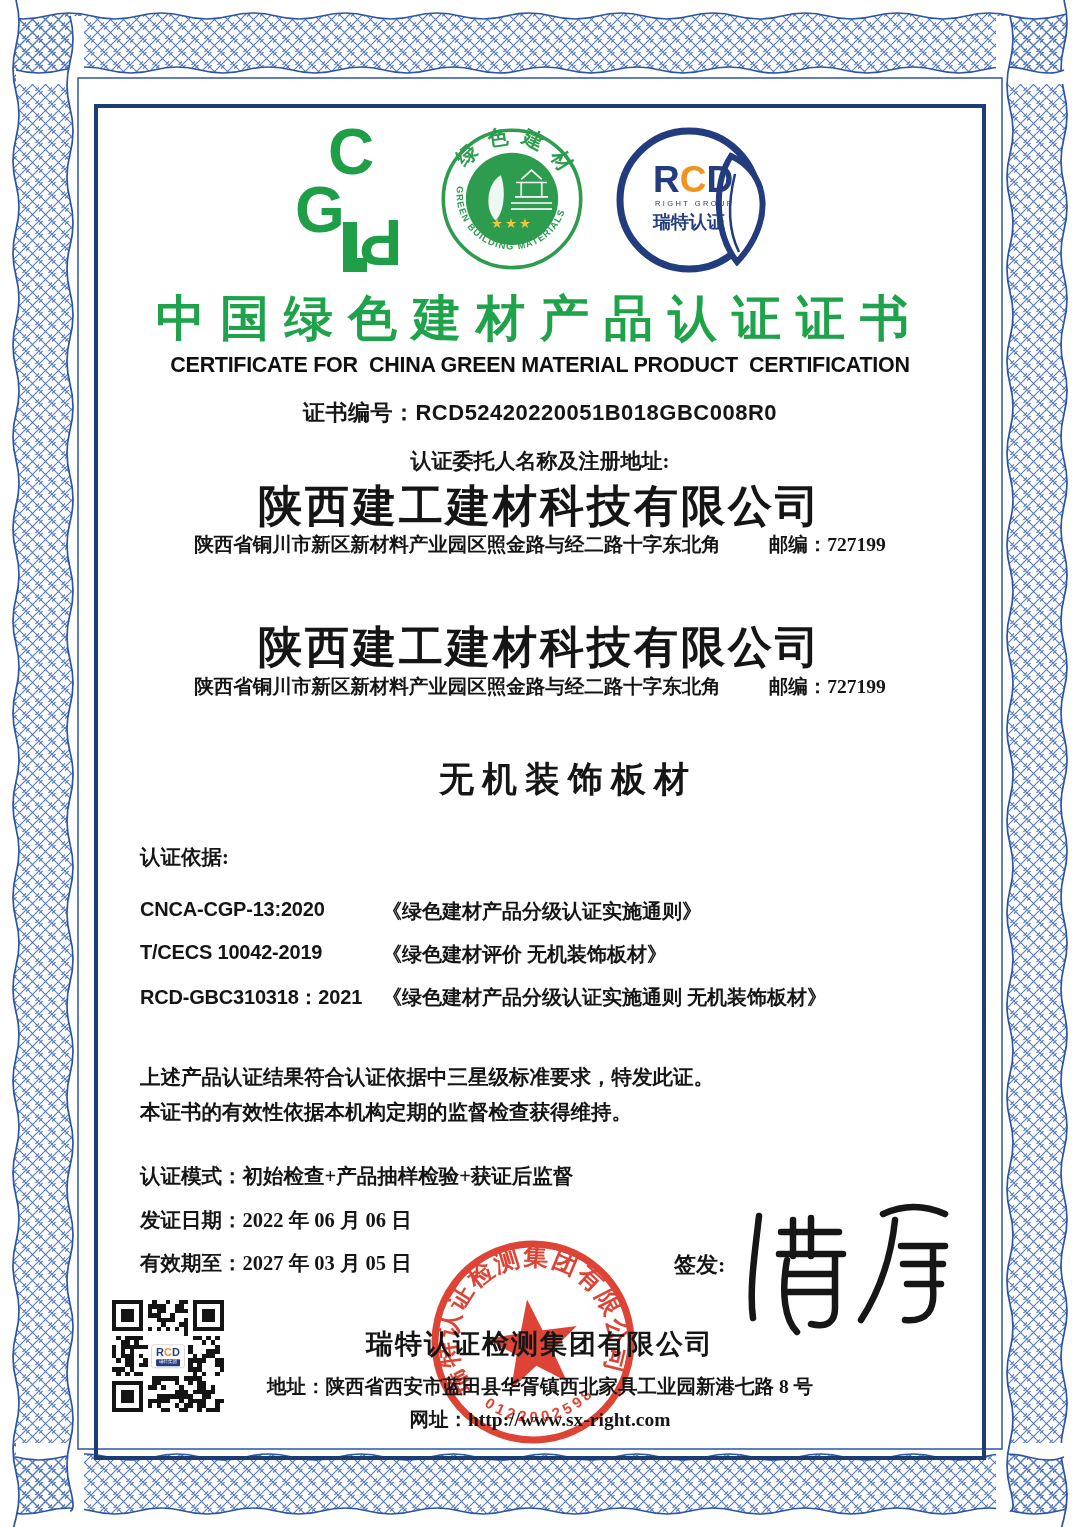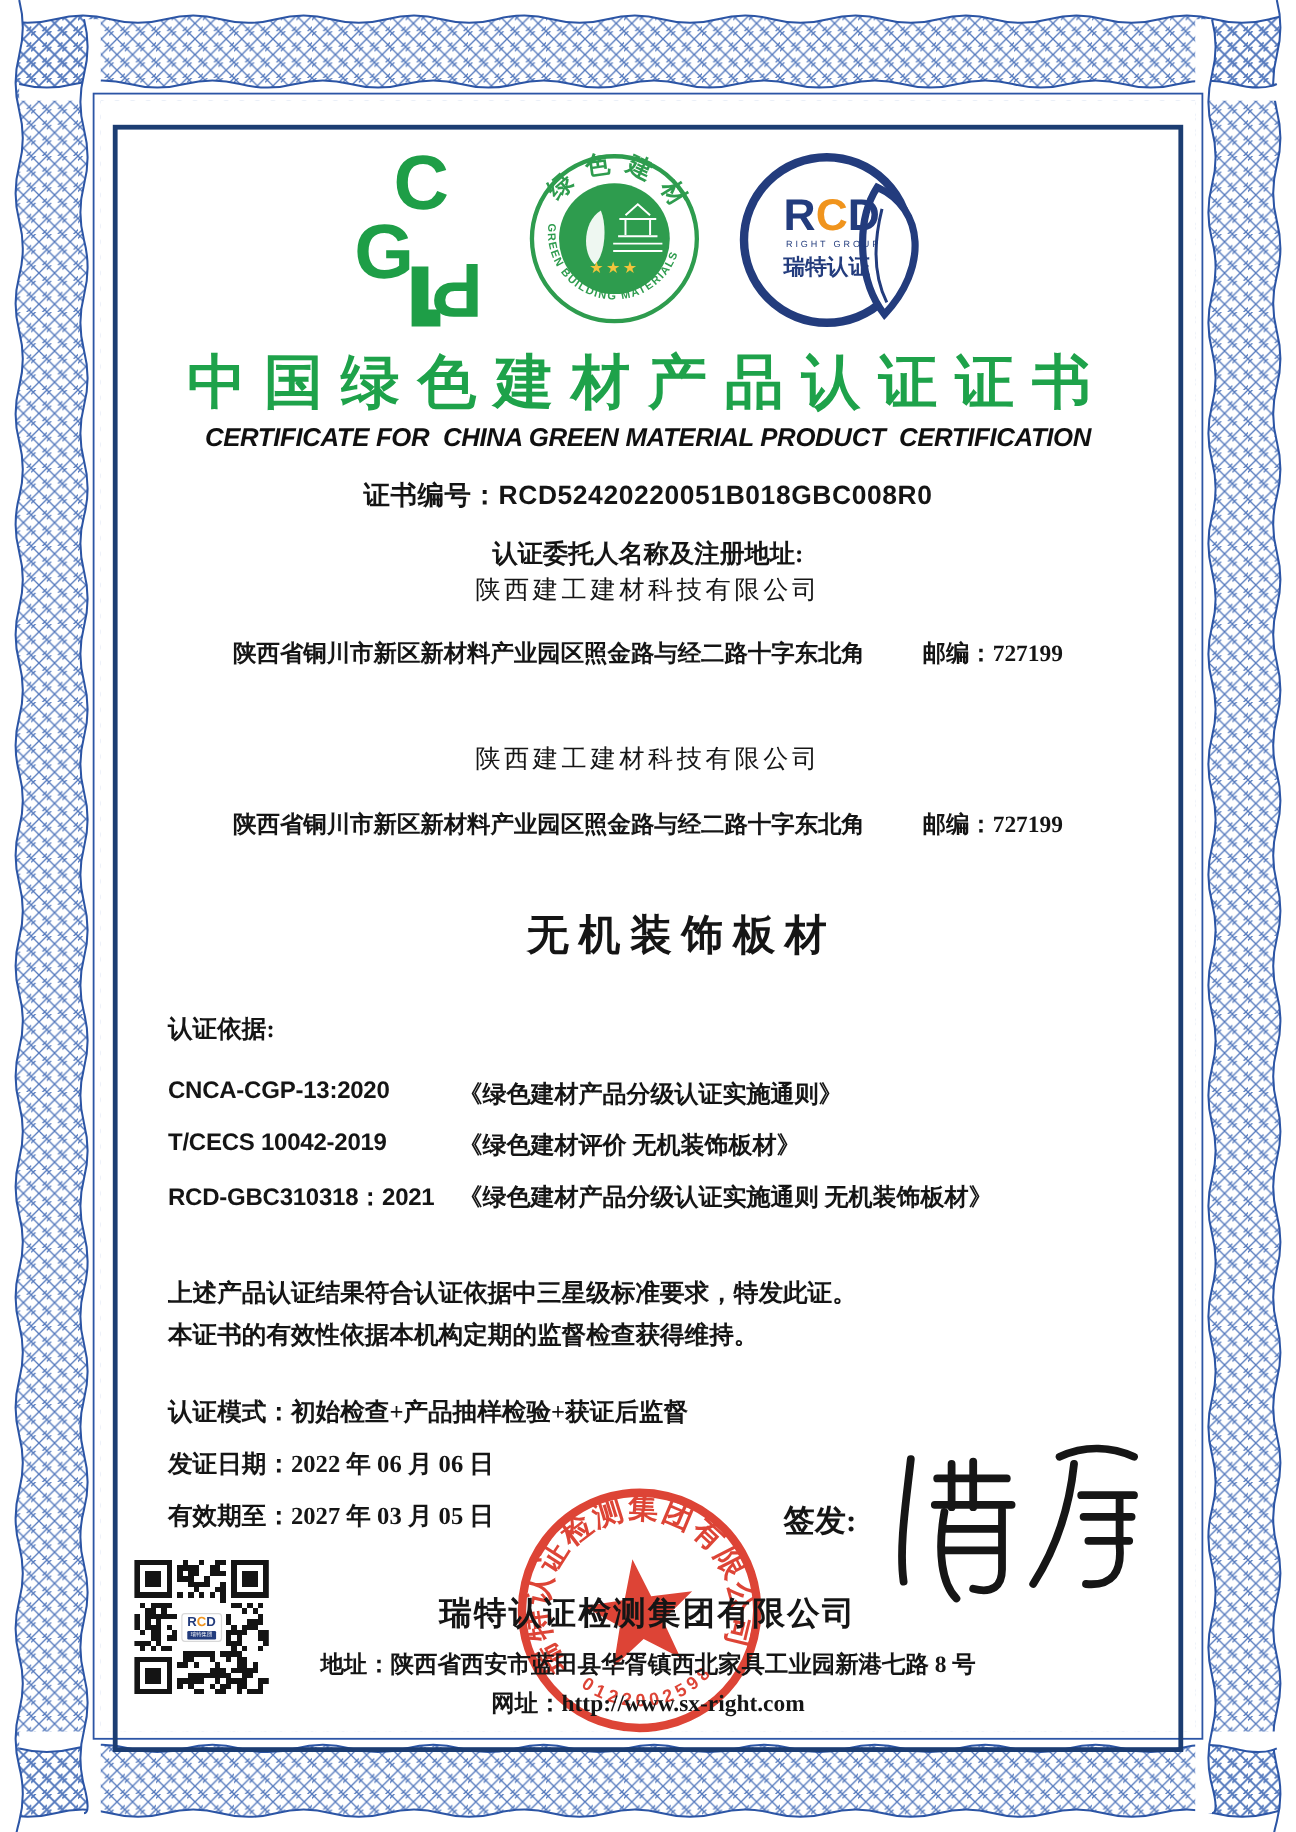--- a/index.html
+++ b/index.html
@@ -2,42 +2,42 @@
 <html><head>
 <meta charset="utf-8">
 <style>
   html,body{margin:0;padding:0;background:#ffffff;}
   .page{position:relative;width:1080px;height:1527px;background:#ffffff;overflow:hidden;
         font-family:"Liberation Serif","DejaVu Serif",serif;color:#151515;}
   svg{display:block;}
   .abs{position:absolute;}
   .deco{position:absolute;left:0;top:0;}
   .centered{left:95px;width:890px;text-align:center;}
-  .pre{white-space:pre;font-style:italic;}
+  .pre{white-space:pre;}
   .title-cn{top:286px;font-size:49px;font-weight:800;color:#1ea24a;letter-spacing:15px;font-family:"Liberation Sans","DejaVu Sans",sans-serif;}
   .title-en{top:353px;font-size:21.5px;font-weight:700;color:#101010;font-family:"Liberation Sans","DejaVu Sans",sans-serif;letter-spacing:-0.3px;}
   .cert-no{top:398px;font-size:22px;font-weight:700;font-family:"Liberation Sans","DejaVu Sans",sans-serif;letter-spacing:0.5px;}
   .sec-head{font-size:21px;font-weight:700;}
-  .company{font-size:21px;font-weight:400;letter-spacing:3px;}
+  .company{font-size:44px;font-weight:700;letter-spacing:3px;}
   .addr-line{font-size:19.5px;font-weight:600;display:flex;justify-content:center;gap:48px;}
   .product-name{font-size:35px;font-weight:800;letter-spacing:8px;padding-left:28px;}
   .left-block{left:140px;width:810px;text-align:left;}
   .basis-row{display:flex;margin-bottom:16px;font-size:20px;font-weight:700;}
   .basis-code{width:242px;font-family:"Liberation Sans","DejaVu Sans",sans-serif;letter-spacing:-0.2px;}
   .basis-title{font-weight:700;}
   .body-line{font-size:20.5px;font-weight:700;}
   .logos-row{top:122px;display:flex;justify-content:center;align-items:flex-start;gap:28px;}
   .seal-svg{mix-blend-mode:multiply;opacity:0.88;}
   .qr-wrap{left:112px;top:1300px;width:112px;height:112px;}
   .qr-logo{position:absolute;left:50%;top:50%;transform:translate(-50%,-50%);background:#ffffff;
            border:1px solid #d8d8d8;border-radius:3px;padding:2px 4px 1px;text-align:center;line-height:1;}
   .qr-logo .rcd{font-family:"Liberation Sans","DejaVu Sans",sans-serif;font-weight:800;font-size:11px;letter-spacing:0;}
   .qr-logo .rcd .c{color:#f0941d;} .qr-logo .rcd .rd{color:#233c7d;}
   .qr-sub{margin-top:1px;background:#233c7d;color:#fff;font-size:4.5px;padding:1px 1px;border-radius:1px;}
-  .sign-label{left:653px;top:1250px;font-size:26px;font-weight:700;}
+  .sign-label{left:674px;top:1250px;font-size:22px;font-weight:700;}
 </style>
 </head>
 <body>
 
 <div class="page">
 
   <svg id="border-svg" class="deco" width="1080" height="1527" viewBox="0 0 1080 1527">
     <defs>
       <pattern id="lat" width="13" height="13" patternUnits="userSpaceOnUse">
         <path d="M0 0 L13 13 M13 0 L0 13 M-3 6.5 L6.5 -3 M6.5 16 L16 6.5" stroke="#5479bd" stroke-width="1.1" fill="none"></path>

